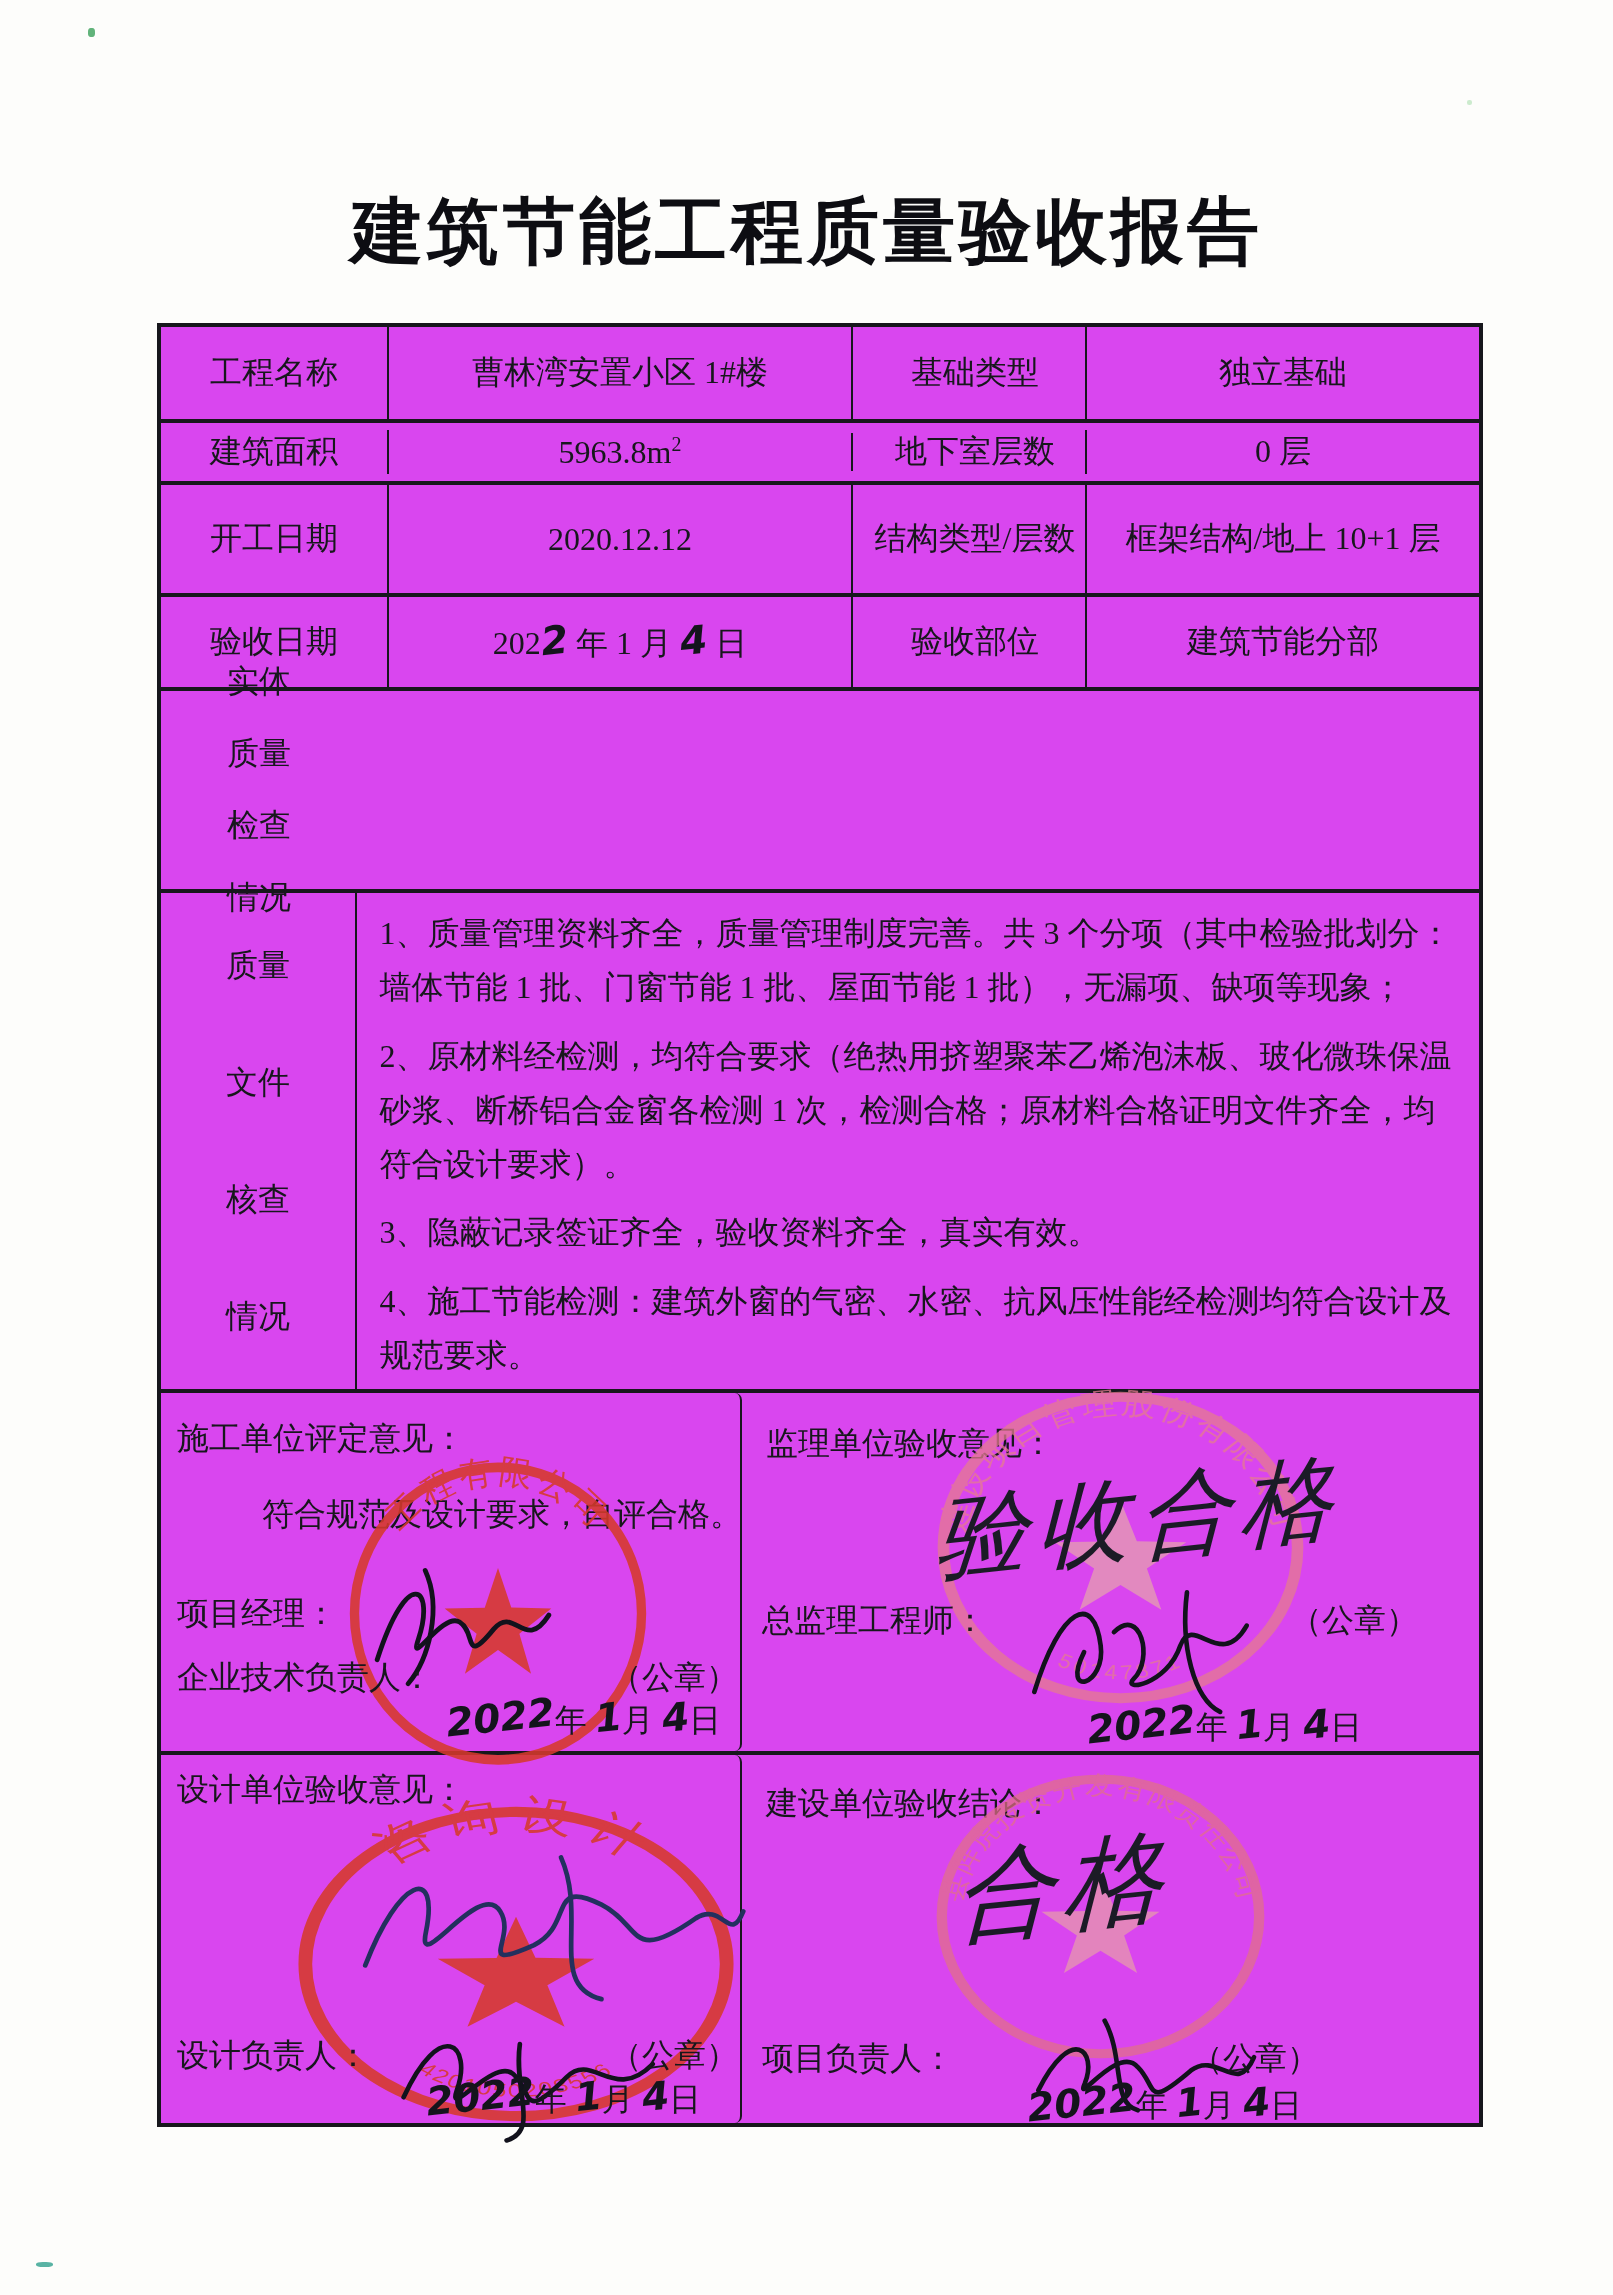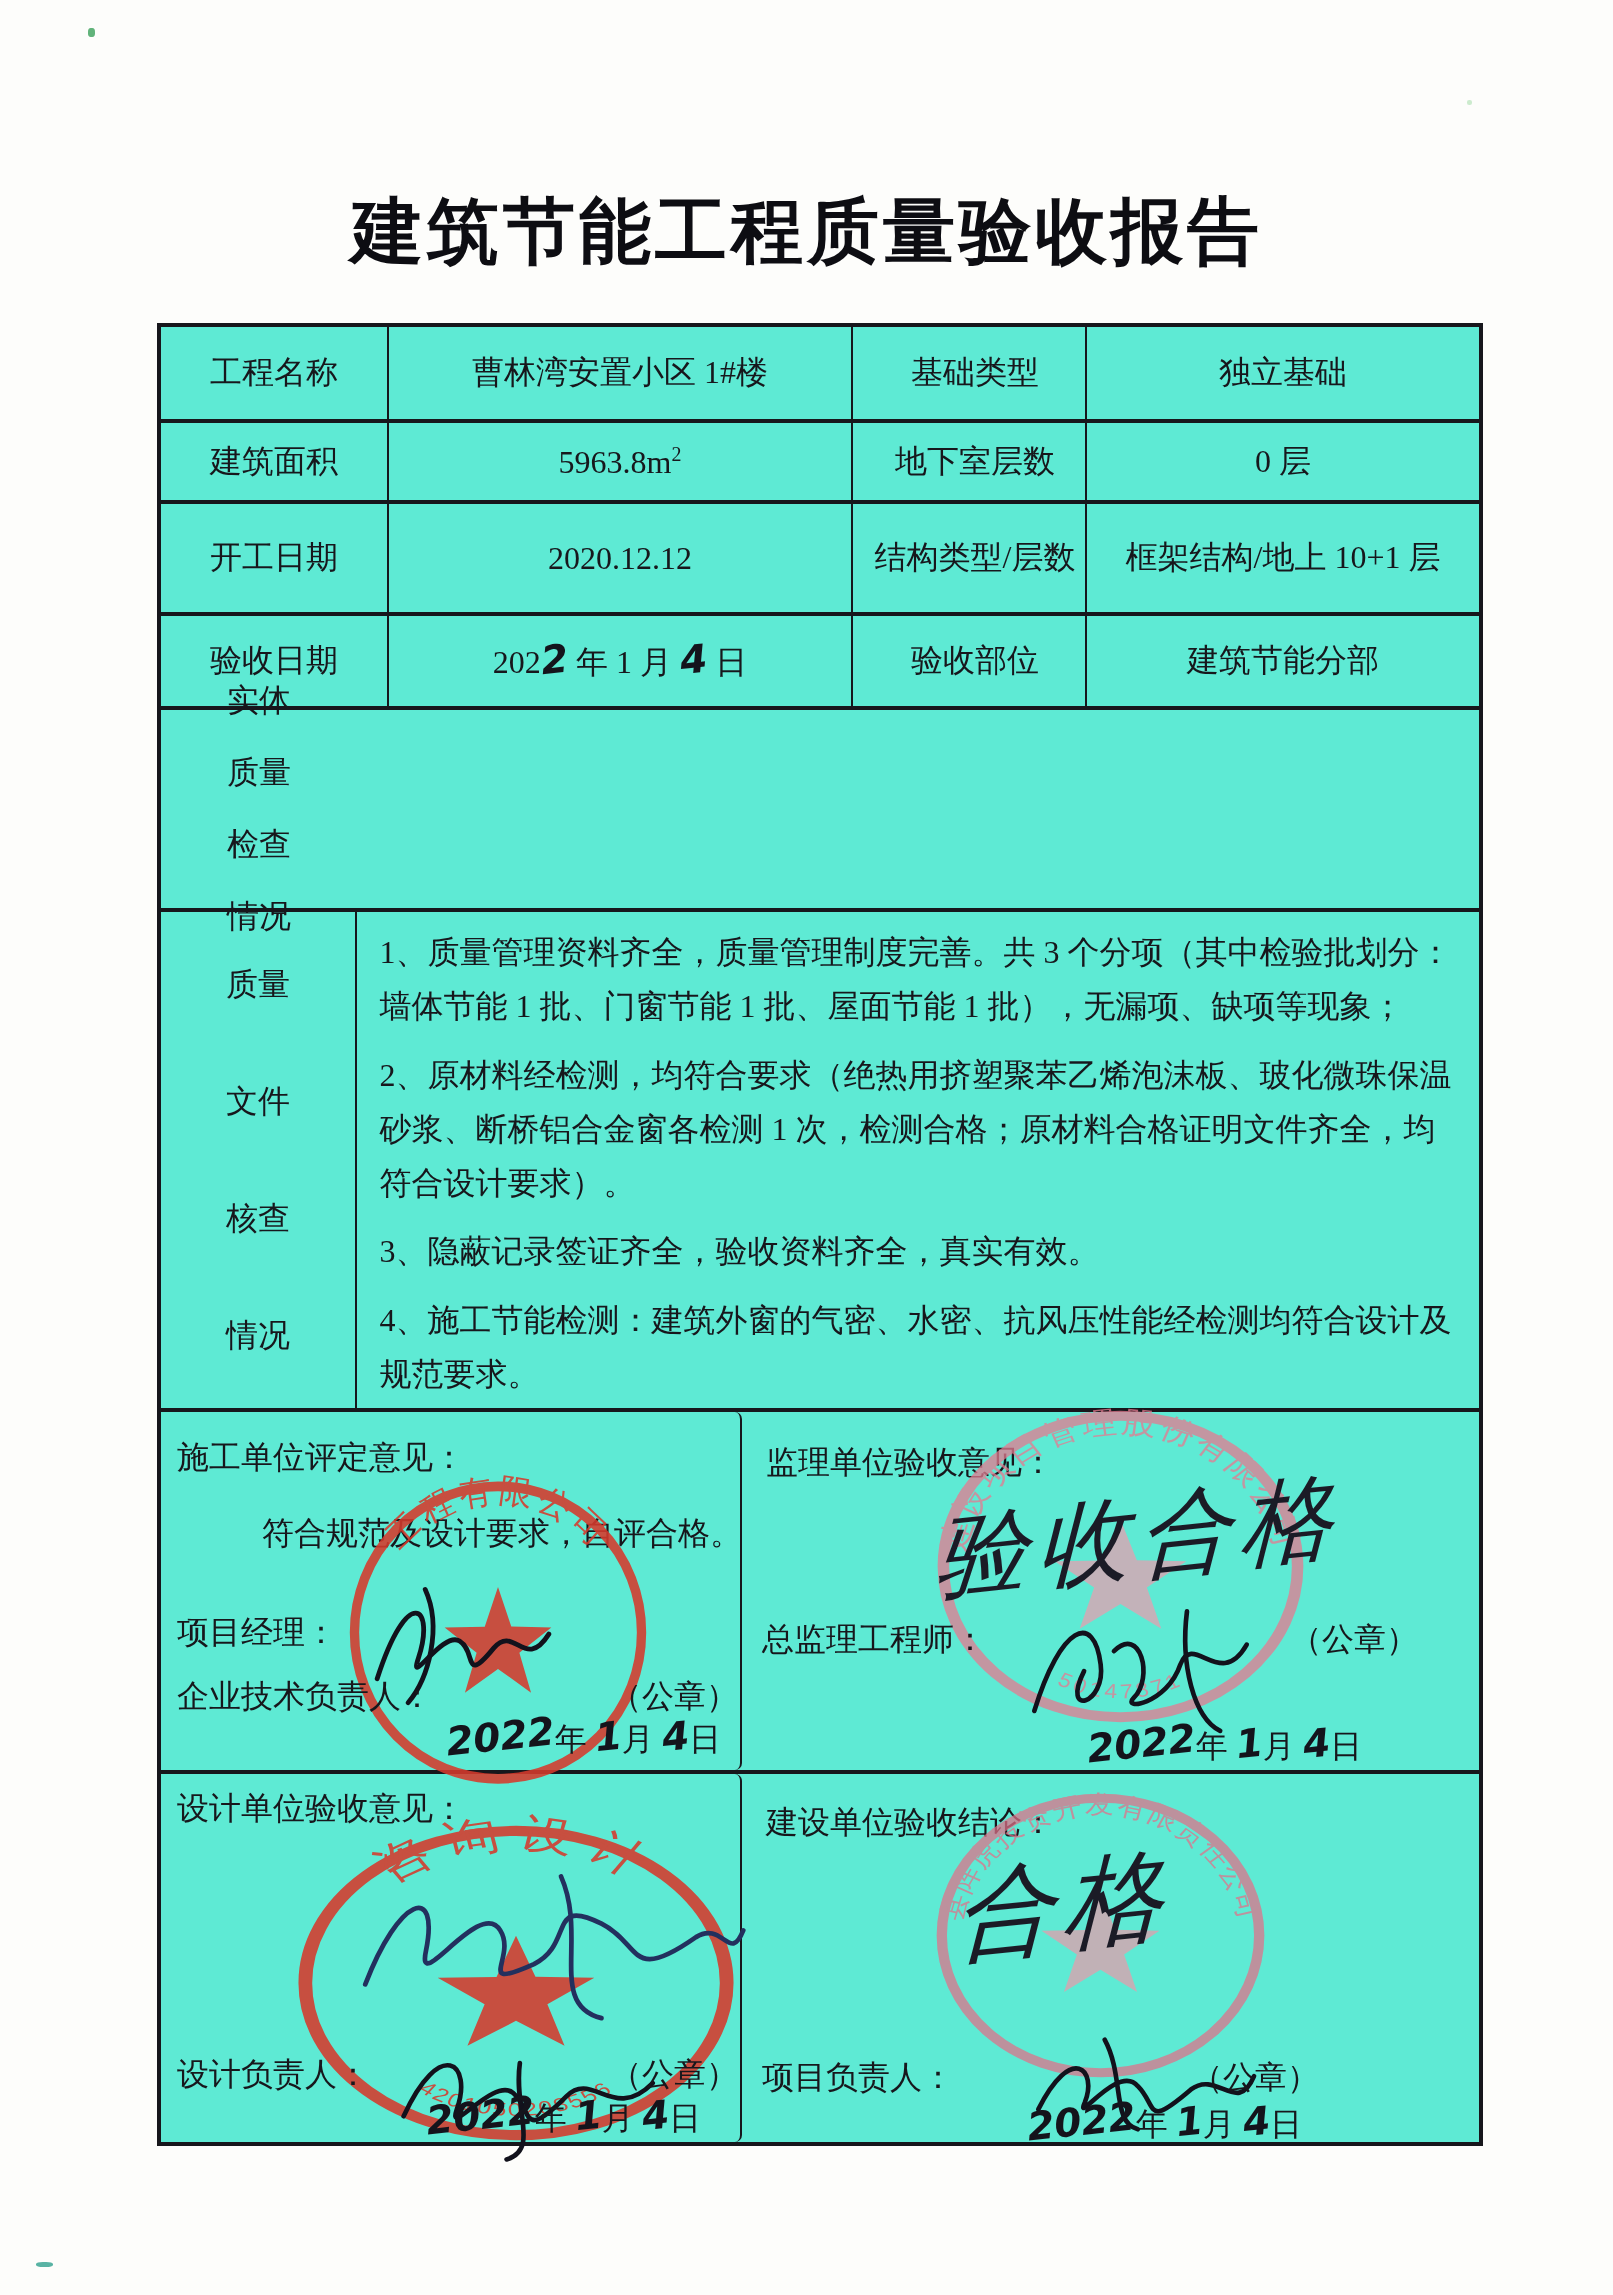--- a/index.html
+++ b/index.html
@@ -10,21 +10,21 @@
     color:#17171c;
   }
   .page-title{
     position:absolute;top:184px;left:0;width:100%;
     text-align:center;margin:0;
     font-family:"Liberation Sans","DejaVu Sans",sans-serif;
     font-size:72px;font-weight:700;letter-spacing:4px;color:#0d0d12;
   }
   .tbl{
     position:absolute;left:157px;top:323px;width:1318px;
-    border:4px solid #17171c;background:#5eead4;
+    border:4px solid #17171c;background:#d946ef;
   }
   .row{display:flex;border-bottom:4px solid #17171c;box-sizing:border-box;}
   .row:last-child{border-bottom:none;}
   .cell{
     border-right:2.7px solid #17171c;box-sizing:border-box;
     display:flex;align-items:center;justify-content:center;
     font-size:32px;text-align:center;
   }
   .cell:last-child{border-right:none;}
   .w1{width:228px;}.w2{width:464px;}.w3{width:234px;padding-left:12px;}.w4{flex:1;}
@@ -76,21 +76,21 @@
         <span>曹林湾安置小区 1#楼</span>
       </div>
     <div class="cell w3">
         <span>基础类型</span>
       </div>
     <div class="cell w4">
         <span>独立基础</span>
       </div>
   </div>
 
-  <div class="row" style="height:81px;">
+  <div class="row" style="height:62px;align-items:center;">
     <div class="cell w1">
         <span>建筑面积</span>
       </div>
     <div class="cell w2">
         <span><span>5963.8m</span><sup>2</sup></span>
       </div>
     <div class="cell w3">
         <span>地下室层数</span>
       </div>
     <div class="cell w4">

